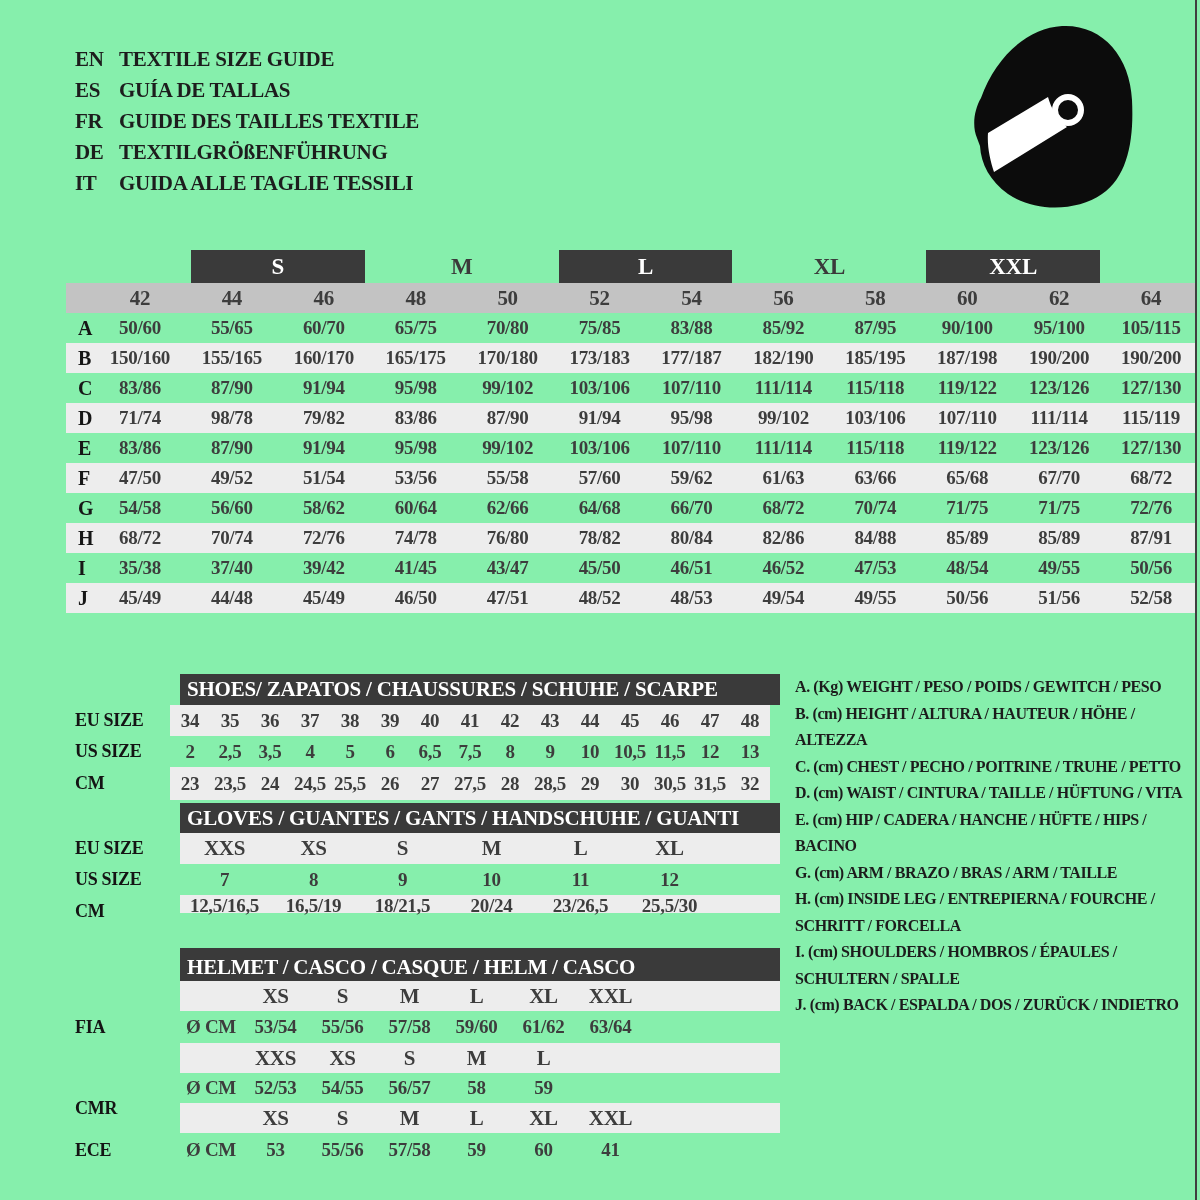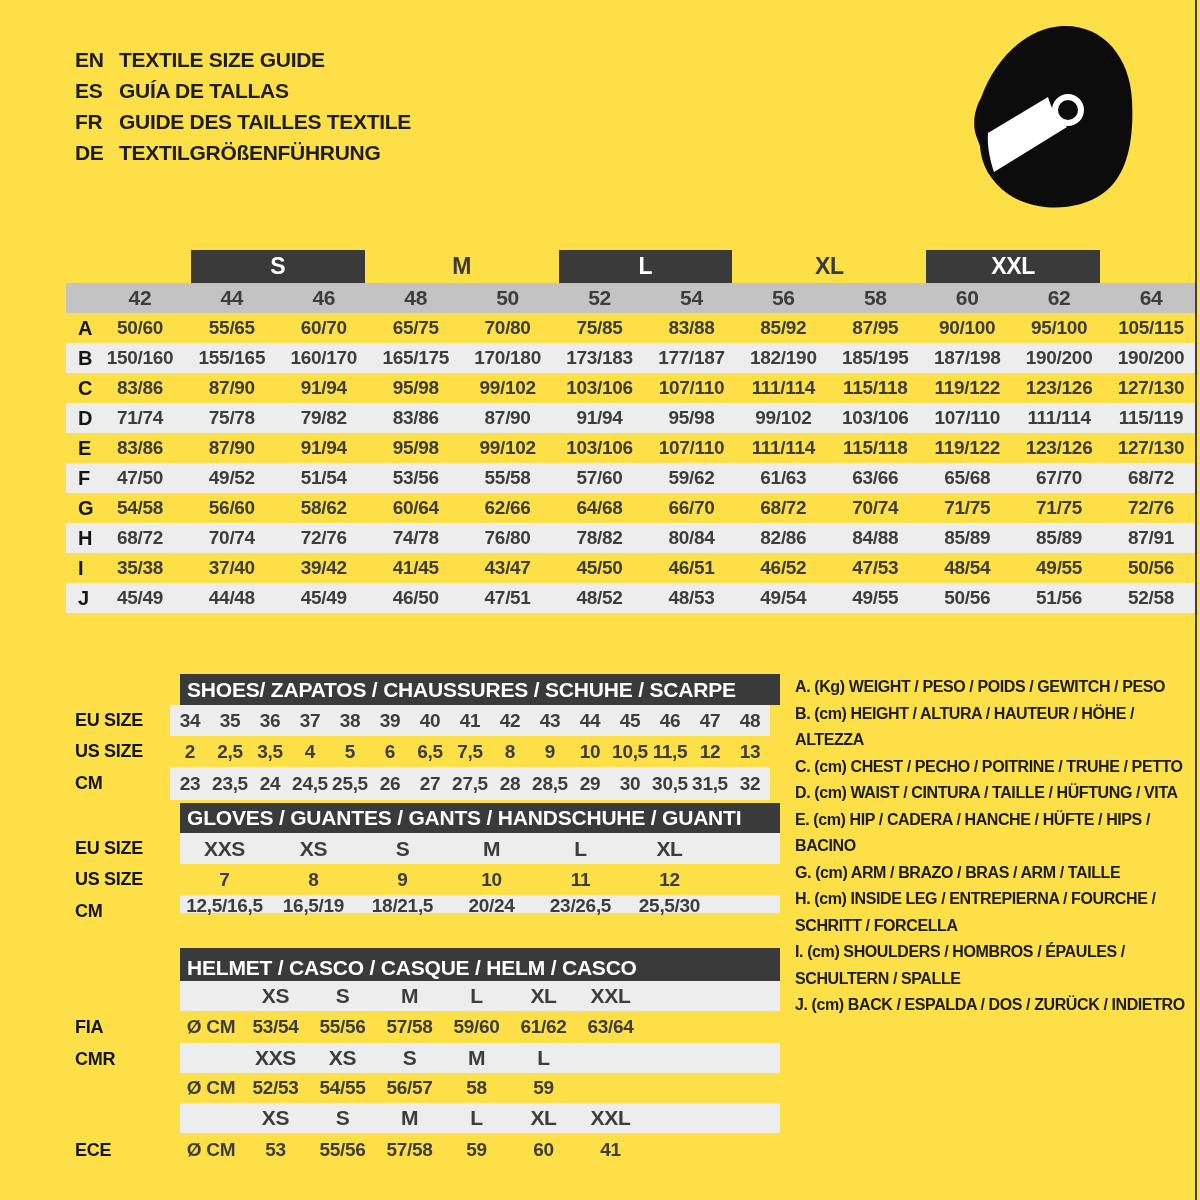--- a/index.html
+++ b/index.html
@@ -1,17 +1,17 @@
 <!DOCTYPE html>
 <html><head>
 <meta charset="utf-8">
 <style>
   html,body{margin:0;padding:0;background:#fff;}
-  .page{position:relative;width:1200px;height:1200px;background:#fde047;overflow:hidden;
-        font-family:Liberation Sans, sans-serif;font-weight:bold;color:#363636;}
+  .page{position:relative;width:1200px;height:1200px;background:#86efac;overflow:hidden;
+        font-family:Liberation Serif, serif;font-weight:bold;color:#363636;}
   
   .langs{position:absolute;left:75px;top:44px;}
   .lang-row{display:flex;line-height:31px;}
   .lang-code{width:44px;font-size:21px;color:#1d1d1d;letter-spacing:-0.3px;}
   .lang-title{font-size:21px;color:#1d1d1d;letter-spacing:-0.3px;white-space:nowrap;}
   
   .helmet-icon{position:absolute;left:950px;top:18px;width:250px;height:200px;}
   
   .main-grid{display:grid;grid-template-columns:28px repeat(12,1fr);position:absolute;left:66px;width:1131px;}
   .groups-row{top:250px;height:33px;}
@@ -56,20 +56,24 @@
       <span class="lang-code">ES</span>
       <span class="lang-title">GUÍA DE TALLAS</span>
     </div>
     <div class="lang-row">
       <span class="lang-code">FR</span>
       <span class="lang-title">GUIDE DES TAILLES TEXTILE</span>
     </div>
     <div class="lang-row">
       <span class="lang-code">DE</span>
       <span class="lang-title">TEXTILGRÖßENFÜHRUNG</span>
+    </div>
+    <div class="lang-row">
+      <span class="lang-code">IT</span>
+      <span class="lang-title">GUIDA ALLE TAGLIE TESSILI</span>
     </div>
   </section>
 
   <svg class="helmet-icon" viewBox="0 0 250 200" aria-hidden="true">
     <path fill="#0c0c0c" d="M112 8 C152 6 180 38 182 82 C184 122 178 158 152 176 C126 194 84 194 58 176 C40 163 31 146 30 128 L27 120 C22 108 24 92 31 80 C46 38 78 10 112 8 Z"></path>
     <path fill="#ffffff" d="M38 115 L98 79 C101 90 107 101 117 109 L44 154 C40 142 37 128 38 115 Z"></path>
     <circle cx="118" cy="92" r="13" fill="#0c0c0c" stroke="#ffffff" stroke-width="6"></circle>
   </svg>
 
   <div class="main-grid groups-row">
@@ -138,21 +142,21 @@
         <div class="cell val">107/110</div>
         <div class="cell val">111/114</div>
         <div class="cell val">115/118</div>
         <div class="cell val">119/122</div>
         <div class="cell val">123/126</div>
         <div class="cell val">127/130</div>
       </div>
       <div class="main-grid trow alt" style="top: 403px;">
         <div class="cell rlabel">D</div>
         <div class="cell val">71/74</div>
-        <div class="cell val">75/78</div>
+        <div class="cell val">98/78</div>
         <div class="cell val">79/82</div>
         <div class="cell val">83/86</div>
         <div class="cell val">87/90</div>
         <div class="cell val">91/94</div>
         <div class="cell val">95/98</div>
         <div class="cell val">99/102</div>
         <div class="cell val">103/106</div>
         <div class="cell val">107/110</div>
         <div class="cell val">111/114</div>
         <div class="cell val">115/119</div>
@@ -381,21 +385,21 @@
   <div class="ghelm fs19" style="top:1133px;height:34px">
       <div class="cell lead">Ø CM</div>
       <div class="cell">53</div>
       <div class="cell">55/56</div>
       <div class="cell">57/58</div>
       <div class="cell">59</div>
       <div class="cell">60</div>
       <div class="cell">41</div>
     </div>
   <div class="side-label" style="top:1011px;height:32px">FIA</div>
-  <div class="side-label" style="top:1044px;height:30px">CMR</div>
+  <div class="side-label" style="top:1093px;height:30px">CMR</div>
   <div class="side-label" style="top:1133px;height:34px">ECE</div>
 
   <div class="legend">
       <div class="legend-entry">A. (Kg) WEIGHT / PESO / POIDS / GEWITCH / PESO</div>
       <div class="legend-entry">B. (cm) HEIGHT / ALTURA / HAUTEUR / HÖHE / ALTEZZA</div>
       <div class="legend-entry">C. (cm) CHEST / PECHO / POITRINE / TRUHE / PETTO</div>
       <div class="legend-entry">D. (cm) WAIST / CINTURA / TAILLE / HÜFTUNG / VITA</div>
       <div class="legend-entry">E. (cm) HIP / CADERA / HANCHE / HÜFTE / HIPS / BACINO</div>
       <div class="legend-entry">G. (cm) ARM / BRAZO / BRAS / ARM / TAILLE</div>
       <div class="legend-entry">H. (cm) INSIDE LEG / ENTREPIERNA / FOURCHE / SCHRITT / FORCELLA</div>

